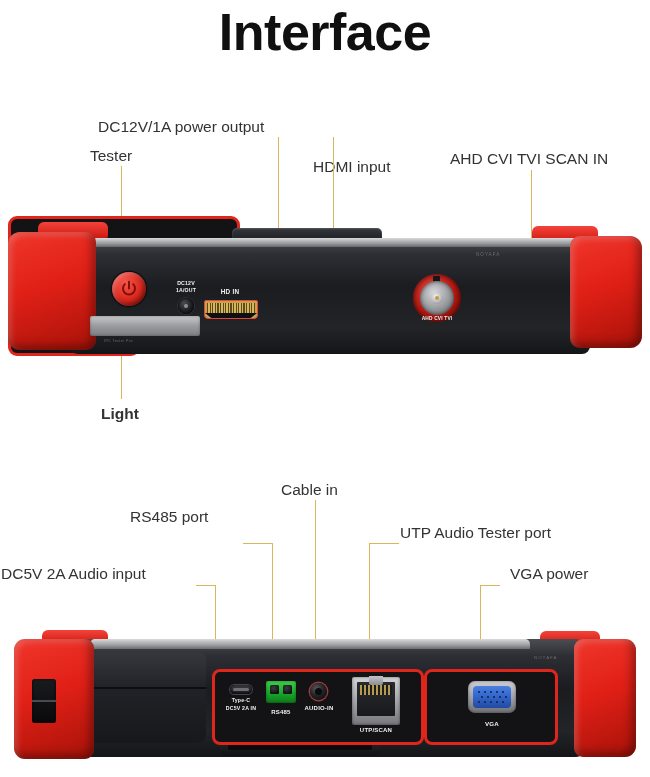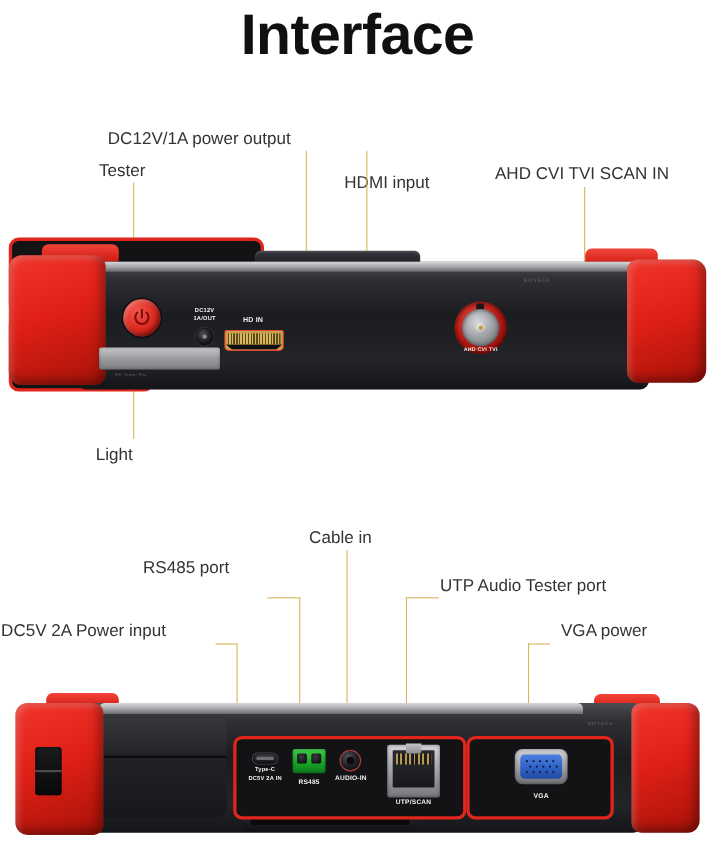--- a/index.html
+++ b/index.html
@@ -451,21 +451,21 @@
 <div id="page-title">Interface</div>
 
 <div class="callout" style="left:98px; top:118px;">DC12V/1A power output</div>
 
 <div class="callout" style="left:313px; top:118px;margin-top:40px;">HDMI input</div>
 
 <div class="callout" style="left:450px; top:150px;">AHD CVI TVI SCAN IN</div>
 
 <div class="callout" style="left:90px; top:147px;">Tester</div>
 
-<div class="callout" style="left:87px; top:405px;">Light</div>
+<div class="callout" style="left:101px; top:405px;font-weight:bold;">Light</div>
 
 <div class="leader leader-v" style="left:278px; top:137px; height:112px;"></div>
 <div class="leader leader-v" style="left:333px; top:137px; height:112px;"></div>
 <div class="leader leader-v" style="left:531px; top:170px; height:110px;"></div>
 <div class="leader leader-v" style="left:121px; top:166px; height:110px;"></div>
 <div class="leader leader-v" style="left:121px; top:337px; height:62px;"></div>
 
 <div class="device" id="device-top">
 
   <div class="endcap-tab" id="top-tab-left"></div>
@@ -506,21 +506,21 @@
   <div id="bnc-pin"></div>
   <div class="silk" style="left:398px; top:100px; width:62px; font-size:4.8px;">AHD CVI TVI</div>
 </div>
 
 <div class="callout" style="left:281px; top:481px;">Cable in</div>
 
 <div class="callout" style="left:130px; top:508px;">RS485 port</div>
 
 <div class="callout" style="left:400px; top:524px;">UTP Audio Tester port</div>
 
-<div class="callout" style="left:1px; top:565px;">DC5V 2A Power input</div>
+<div class="callout" style="left:1px; top:565px;">DC5V 2A Audio input</div>
 
 <div class="callout" style="left:510px; top:565px;">VGA power</div>
 
 <div class="leader leader-v" style="left:315px; top:500px; height:152px;"></div>
 
 <div class="leader leader-v" style="left:272px; top:543px; height:109px;"></div>
 <div class="leader leader-h" style="left:243px; top:543px; width:30px;"></div>
 
 <div class="leader leader-v" style="left:369px; top:543px; height:109px;"></div>
 <div class="leader leader-h" style="left:369px; top:543px; width:30px;"></div>

